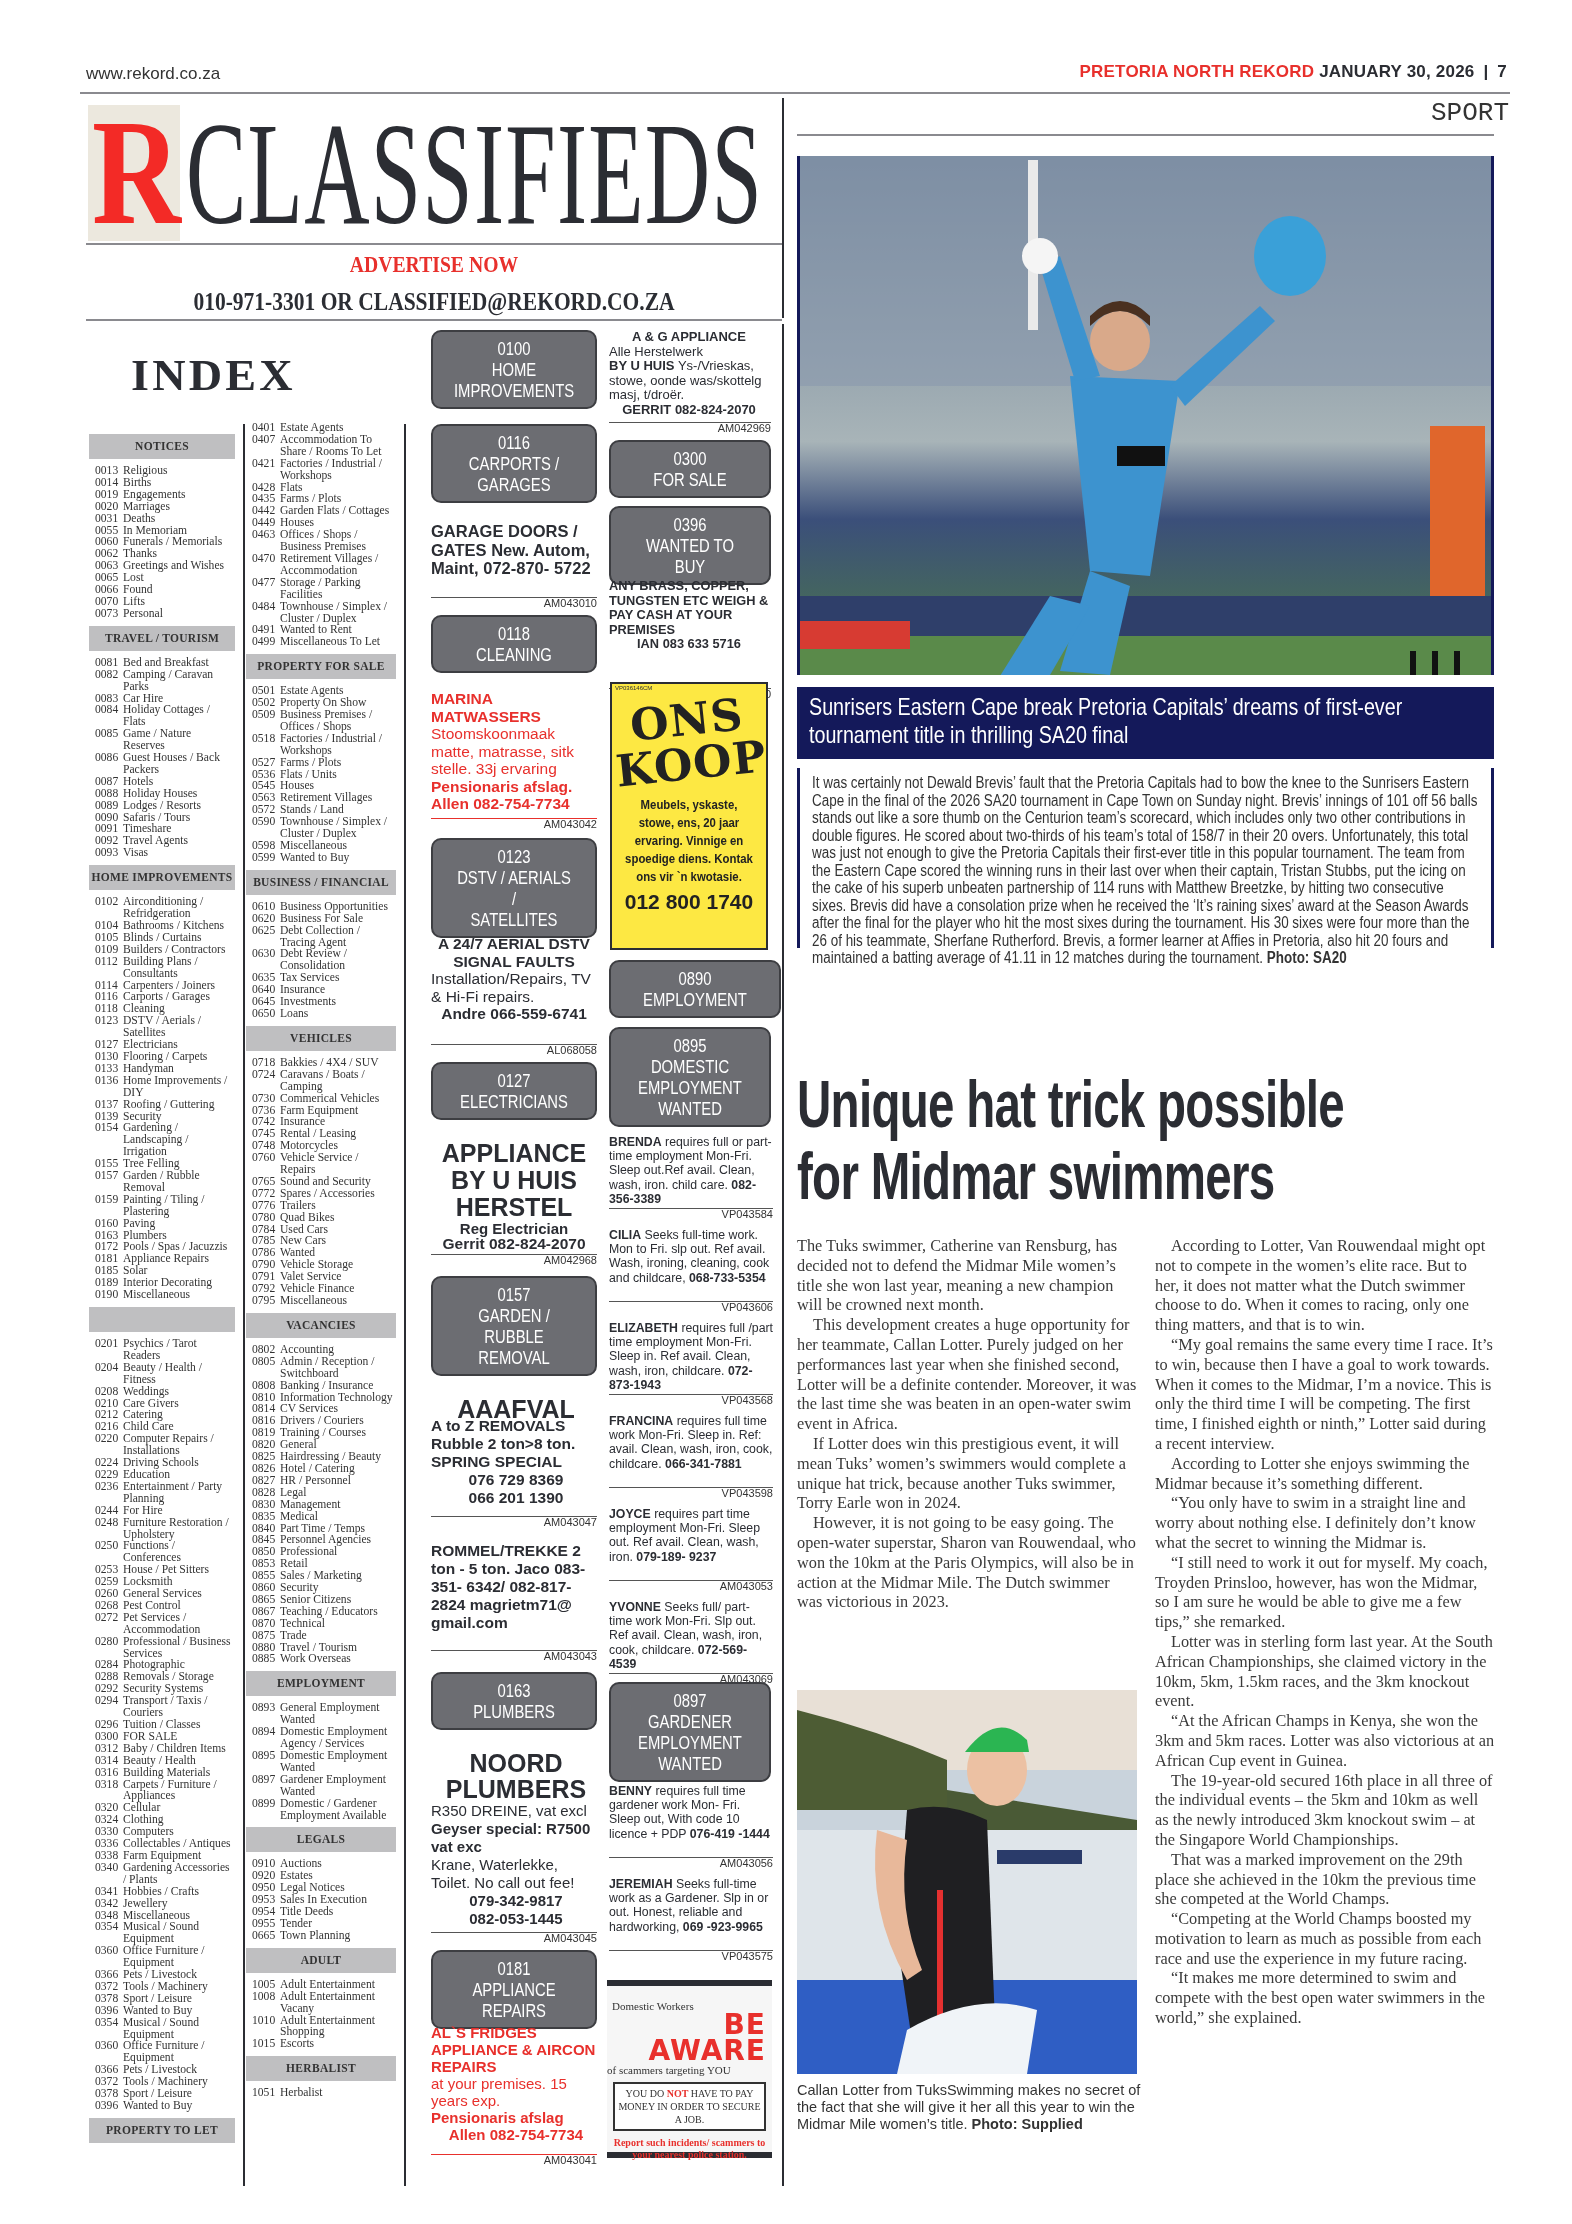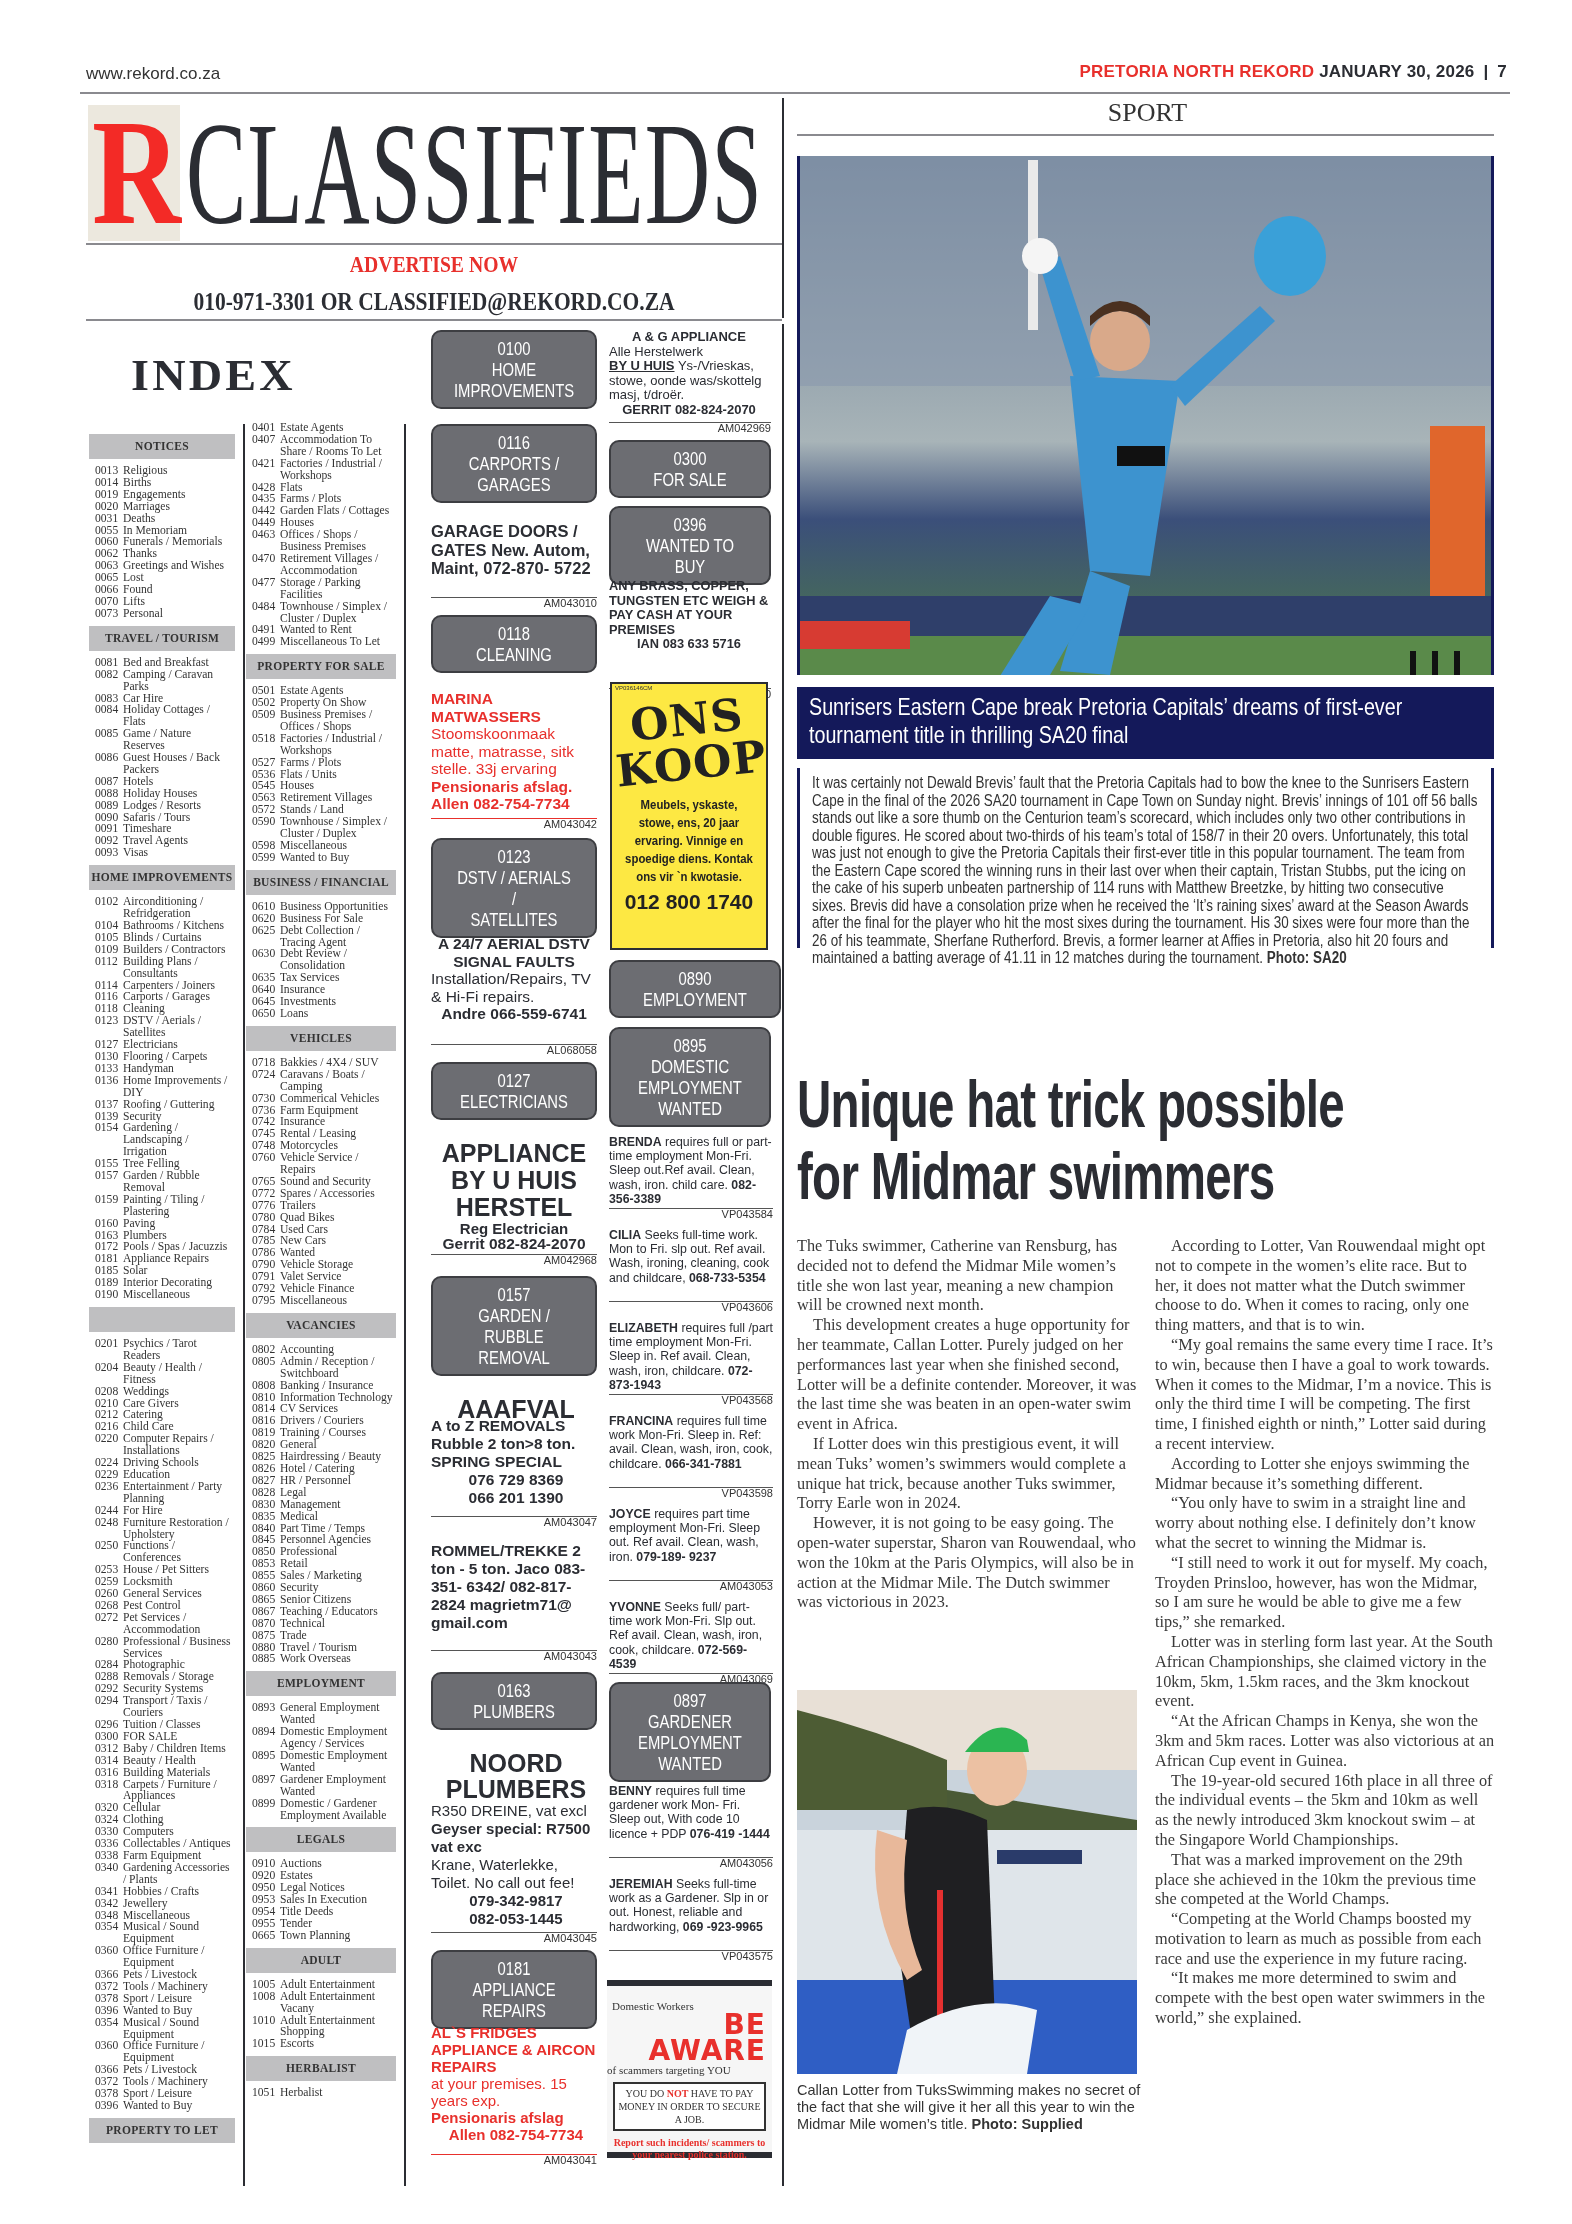--- a/index.html
+++ b/index.html
@@ -37,21 +37,21 @@
 .onskoop .head{font-family:"DejaVu Serif",serif;font-weight:bold;font-size:44px;line-height:44px;letter-spacing:1px;transform:rotate(-6deg);margin-top:6px;color:#222}
 .onskoop .body{font-size:13.4px;line-height:18px;font-weight:bold;margin-top:10px;color:#222;transform:scaleX(0.85)}
 .onskoop .phone{font-size:21px;font-weight:bold;margin-top:4px;color:#222}
 .aware{position:absolute;left:607px;top:1980px;width:165px;height:178px;background:#f6f6f6;border-top:6px solid #2b2d33;border-bottom:6px solid #2b2d33;font-family:"Liberation Serif",serif;color:#333}
 .aware .dw{font-size:11px;padding:14px 0 0 5px}
 .aware .be{font-family:"DejaVu Sans",sans-serif;font-weight:bold;color:#e8302c;font-size:28px;line-height:26px;text-align:right;padding-right:6px;letter-spacing:1px}
 .aware .sc{font-size:11px;text-align:left}
 .aware .box{border:2px solid #333;margin:6px 6px;font-size:10px;text-align:center;line-height:13px;padding:3px 0;background:#fff}
 .aware .rep{font-weight:bold;font-size:10px;color:#e8302c;text-align:center;line-height:12px}
 
-.sport{left:786px;width:723px;top:98px;text-align:center;font-family:Liberation Serif, serif;font-size:26px;color:#333}
+.sport{left:786px;width:723px;top:98px;text-align:right;font-family:Liberation Mono, monospace;font-size:26px;color:#333}
 .photo1{left:797px;top:156px;width:697px;height:519px;overflow:hidden;border-left:3px solid #14195a;border-right:3px solid #14195a}
 .bluebar{left:797px;top:687px;width:697px;height:72px;background:#14195a;color:#fff;font-size:24px;line-height:28px;padding:6px 12px;transform-origin:left}
 .bluebar span{display:inline-block;transform:scaleX(0.82);transform-origin:left;width:122%}
 .cricketbody{left:797px;top:768px;width:697px;height:180px;border-left:3px solid #14195a;border-right:3px solid #14195a;padding:6px 12px;font-size:16px;line-height:17.5px;color:#333}
 .cricketbody p{transform:scaleX(0.84);transform-origin:left;width:119%}
 .headline{left:797px;top:1068px;width:700px;font-weight:bold;font-size:66px;line-height:72px;letter-spacing:-1px;transform:scaleX(0.72);transform-origin:left;width:975px;color:#2b2d33}
 .artcol{position:absolute;font-family:"Liberation Serif",serif;font-size:16.3px;line-height:19.8px;color:#3a3a3a}
 .artcol p{text-indent:16px}
 .artcol p.noi{text-indent:0}
 .photo2{left:797px;top:1690px;width:340px;height:384px;overflow:hidden}
@@ -968,21 +968,21 @@
   <b style="display:block">AL`S FRIDGES APPLIANCE &amp; AIRCON REPAIRS</b>
   <span style="display:block">at your premises. 15 years exp.</span>
   <b style="display:block">Pensionaris afslag</b>
   <b class="center" style="display:block">Allen 082-754-7734</b>
 </div>
 <div class="ref" style="left:431px;top:2154px;width:166px;border-color:#e8302c">AM043041</div>
 
 <div class="ad" style="left:609px;top:330px;width:160px;font-size:13px;line-height:14.5px">
   <b class="center" style="display:block">A &amp; G APPLIANCE</b>
   <span style="display:block">Alle Herstelwerk</span>
-  <b style="text-decoration:underline">BY U HUIS</b>
+  <b style="">BY U HUIS</b>
   <span>Ys-/Vrieskas, stowe, oonde was/skottelg masj, t/droër.</span>
   <b class="center" style="display:block">GERRIT 082-824-2070</b>
 </div>
 <div class="ref" style="left:609px;top:422px;width:162px">AM042969</div>
 <div class="pill" style="left:609px;top:440px;width:162px">
     <span>0300</span>
     <span>FOR SALE</span>
   </div>
 <div class="pill" style="left:609px;top:506px;width:162px">
     <span>0396</span>

